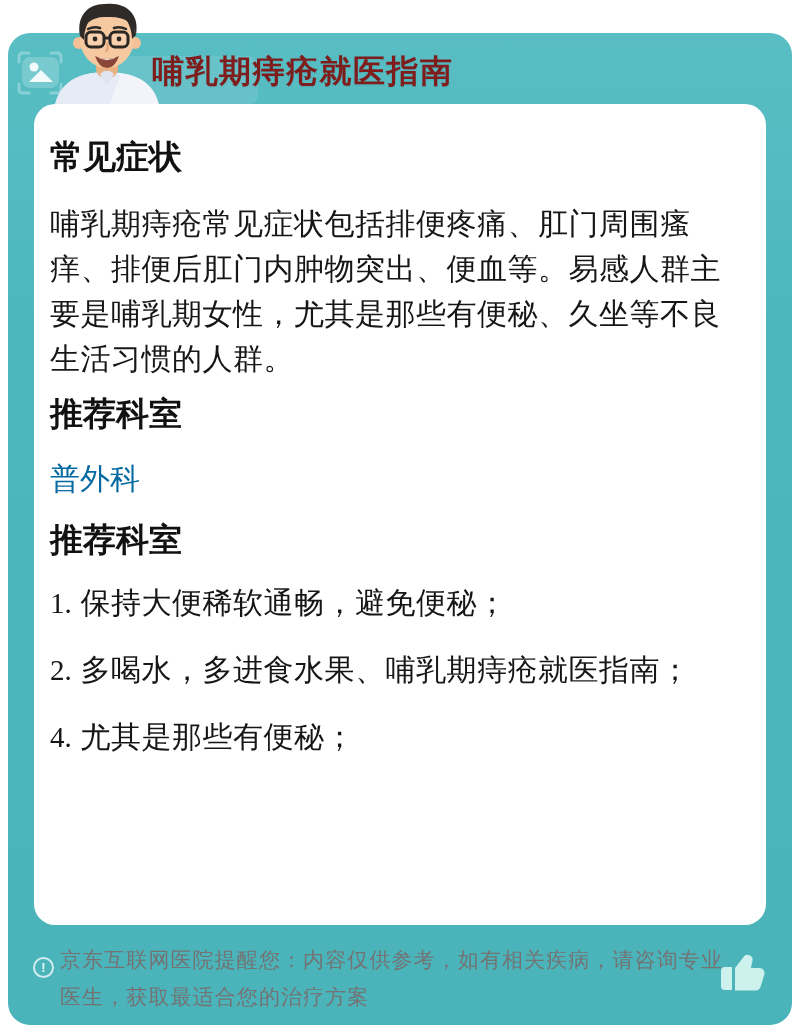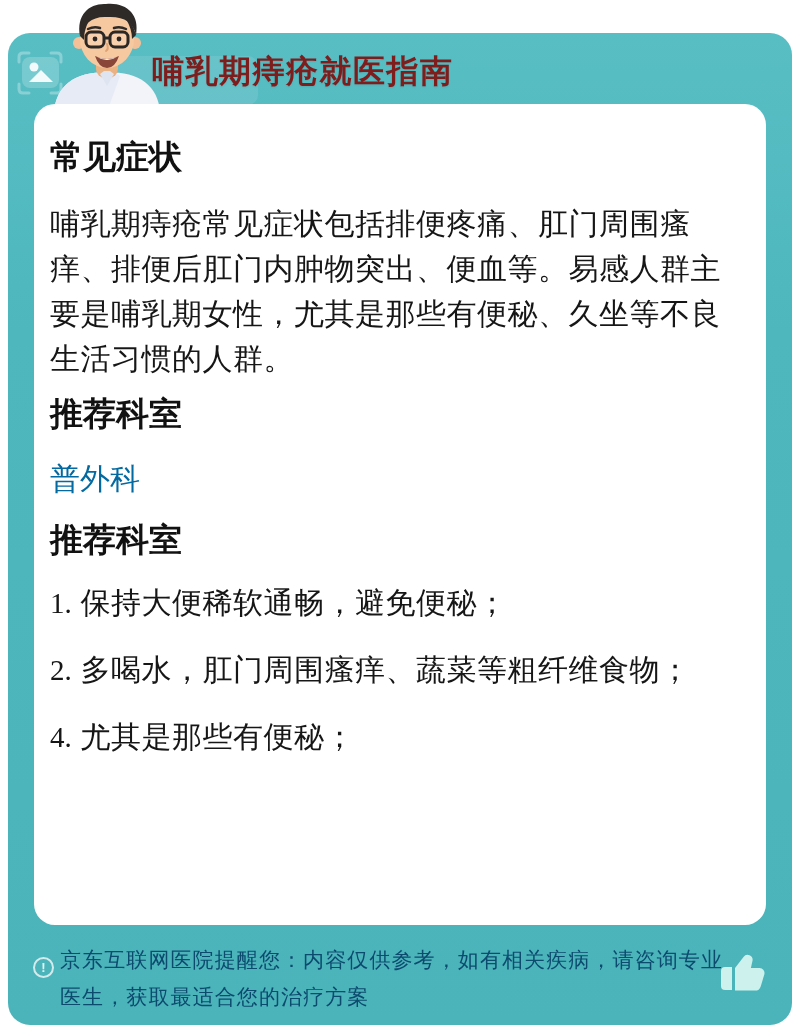--- a/index.html
+++ b/index.html
@@ -35,21 +35,21 @@
   .tip{font-size:30px;line-height:45px;letter-spacing:0.5px;margin:21px 0 0 0;color:#161616;}
   .tip-first{margin-top:18px;}
   .tip-last{margin-top:10px;}
   .tip .num{font-family:"Liberation Serif","DejaVu Serif",serif;font-size:29px;letter-spacing:0;}
 
   
   .footer-alert{position:absolute;left:33px;top:957px;width:21px;height:21px;border-radius:50%;
                 border:2px solid rgba(255,255,255,0.75);box-sizing:border-box;color:rgba(255,255,255,0.85);
                 font-size:13px;line-height:17px;text-align:center;font-weight:bold;}
   .footer-text{position:absolute;left:60px;top:941px;width:670px;font-size:21px;line-height:37px;
-               letter-spacing:1.1px;color:#0c4a6e;}
+               letter-spacing:1.1px;color:#737373;}
   .thumb-btn{position:absolute;left:720px;top:950px;width:46px;height:44px;cursor:pointer;}
 </style>
 </head>
 <body>
 
 <div class="stage">
 
   <div class="teal-panel"></div>
   <div class="deco-rect"></div>
 
@@ -109,21 +109,21 @@
   <div class="card">
     <h2 class="sec-heading">常见症状</h2>
     <p class="para">哺乳期痔疮常见症状包括排便疼痛、肛门周围瘙痒、排便后肛门内肿物突出、便血等。易感人群主要是哺乳期女性，尤其是那些有便秘、久坐等不良生活习惯的人群。</p>
 
     <h2 class="sec-heading h2-2">推荐科室</h2>
     <p class="dept">普外科</p>
 
     <h2 class="sec-heading h2-3">推荐科室</h2>
 
     <p class="tip tip-first"><span class="num">1.</span> <span>保持大便稀软通畅，避免便秘；</span></p>
-    <p class="tip"><span class="num">2.</span> <span>多喝水，肛门周围瘙痒、蔬菜等粗纤维食物；</span></p>
+    <p class="tip"><span class="num">2.</span> <span>多喝水，多进食水果、哺乳期痔疮就医指南；</span></p>
     <p class="tip"><span class="num">4.</span> <span>尤其是那些有便秘；</span></p>
   </div>
 
   <div class="footer-alert">!</div>
   <div class="footer-text">京东互联网医院提醒您：内容仅供参考，如有相关疾病，请咨询专业医生，获取最适合您的治疗方案</div>
 
   <div class="thumb-btn">
     <svg width="46" height="44" viewBox="0 0 46 44">
       <path d="M5 17 h7 v23 h-7 a4 4 0 0 1 -4 -4 V21 a4 4 0 0 1 4 -4 Z" fill="#cdf1ed"></path>
       <path d="M15 18 l8.5 -11 a5 5 0 0 1 9 3.8 l-1.6 7.2 h8.6 a5 5 0 0 1 4.8 6.4 l-3.6 12 a6 6 0 0 1 -5.7 4.2 H15 Z" fill="#cdf1ed"></path>

